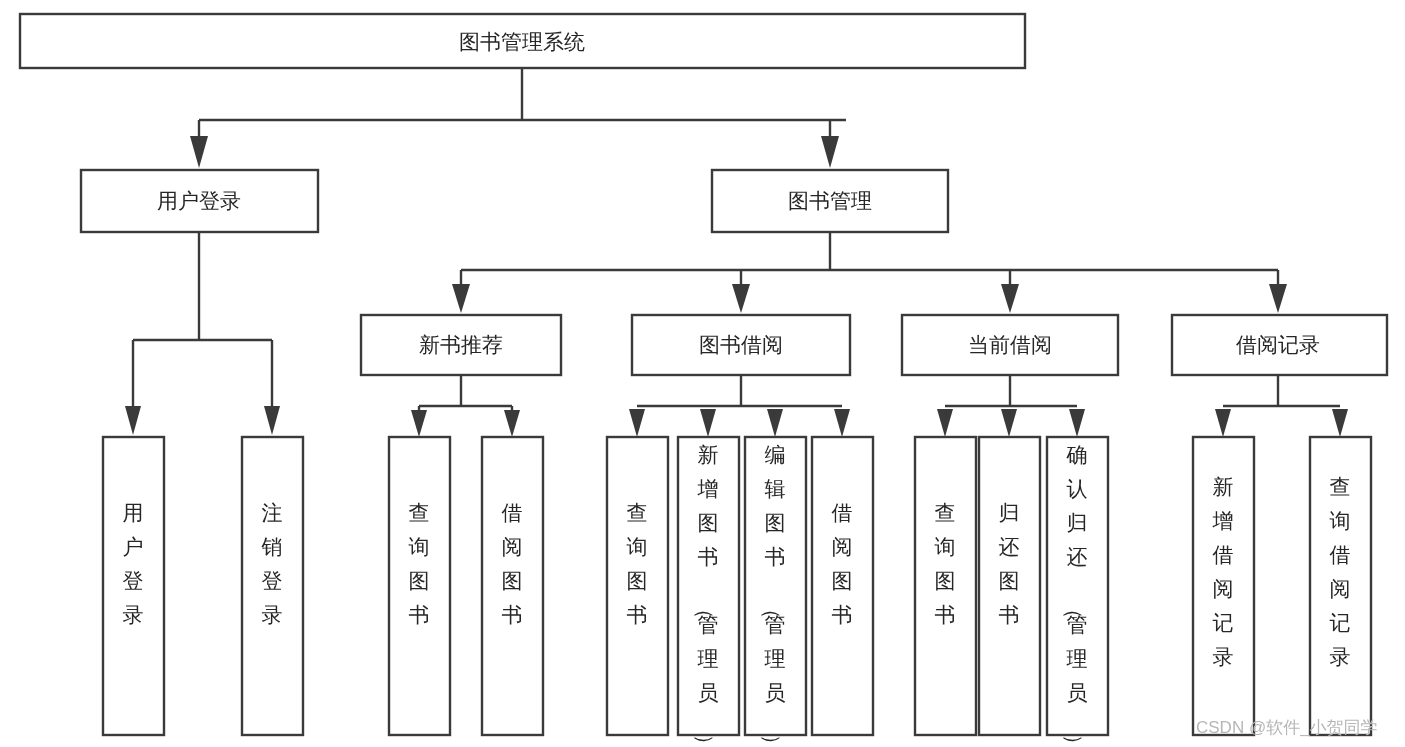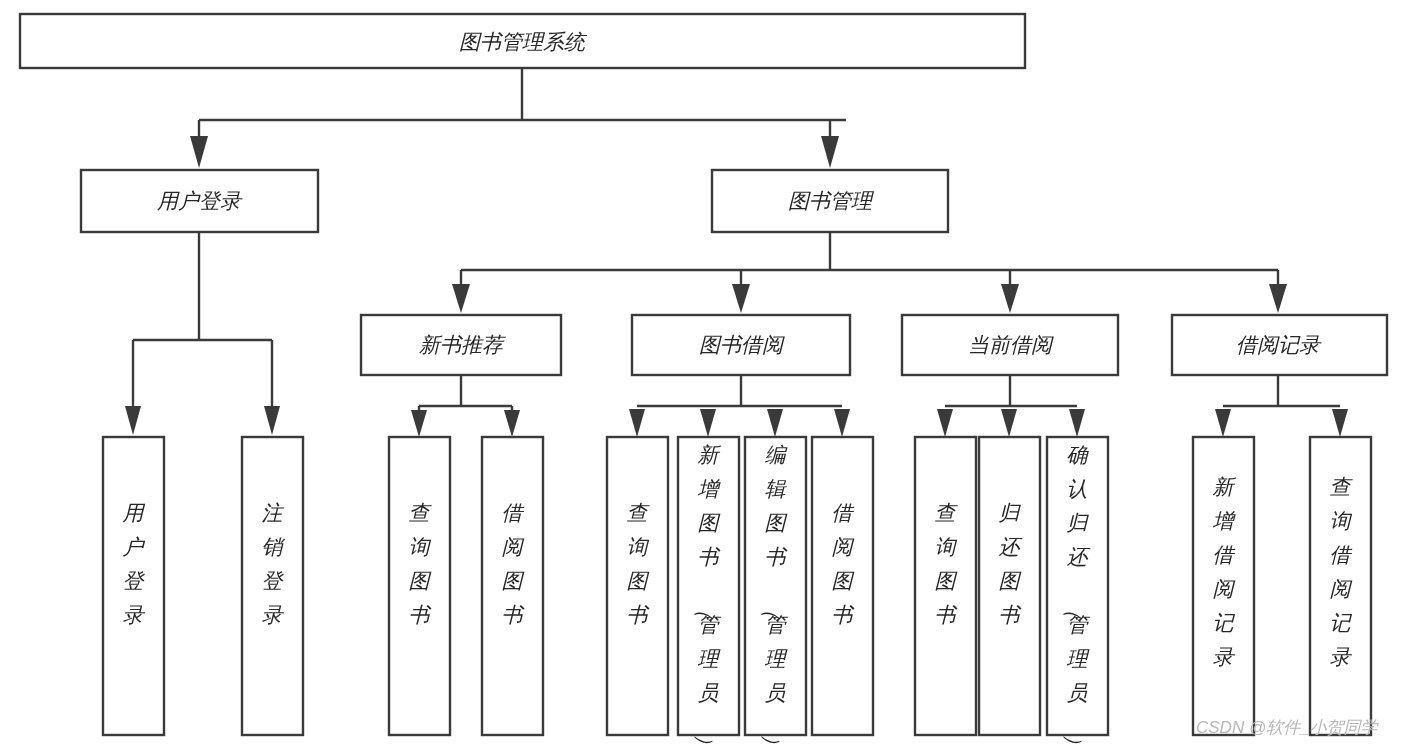--- a/index.html
+++ b/index.html
@@ -13,21 +13,20 @@
     font-family: "Liberation Sans", "DejaVu Sans", sans-serif;
     overflow: hidden;
     position: relative;
   }
   #diagram-root {
     position: absolute;
     left: 0;
     top: 0;
     width: 1374px;
     height: 747px;
-    font-style: italic;
   }
   svg { display: block; }
 
   .node-rect {
     fill: #ffffff;
     stroke: #3a3a3a;
     stroke-width: 2.4;
   }
   .node-label {
     fill: #262626;

